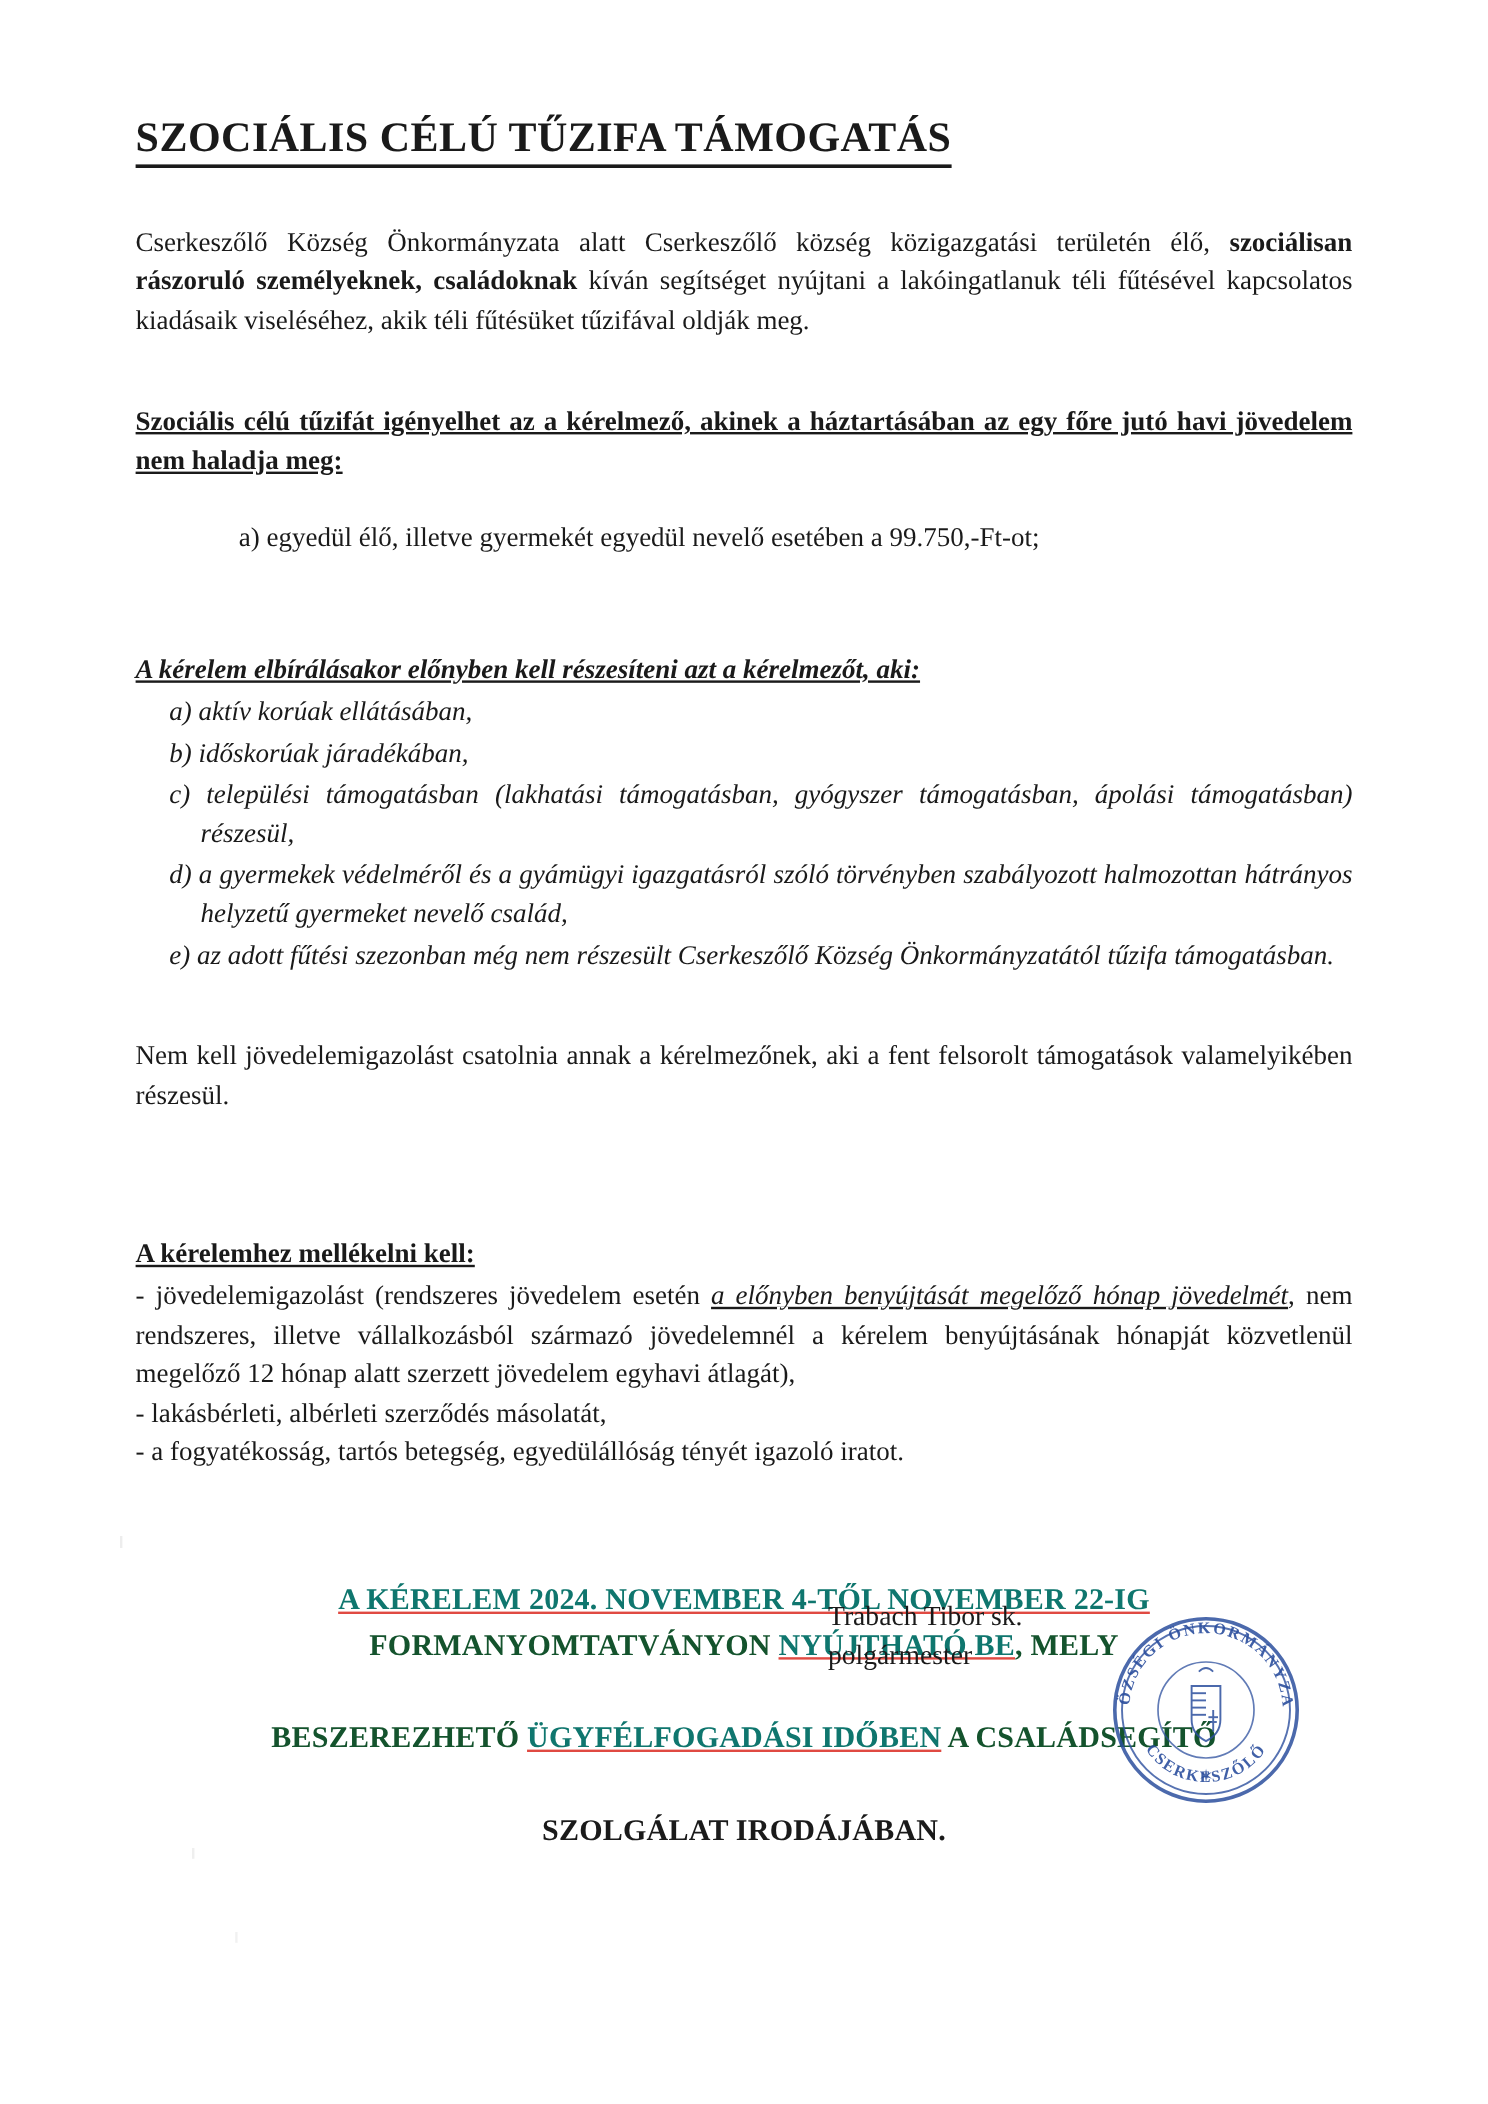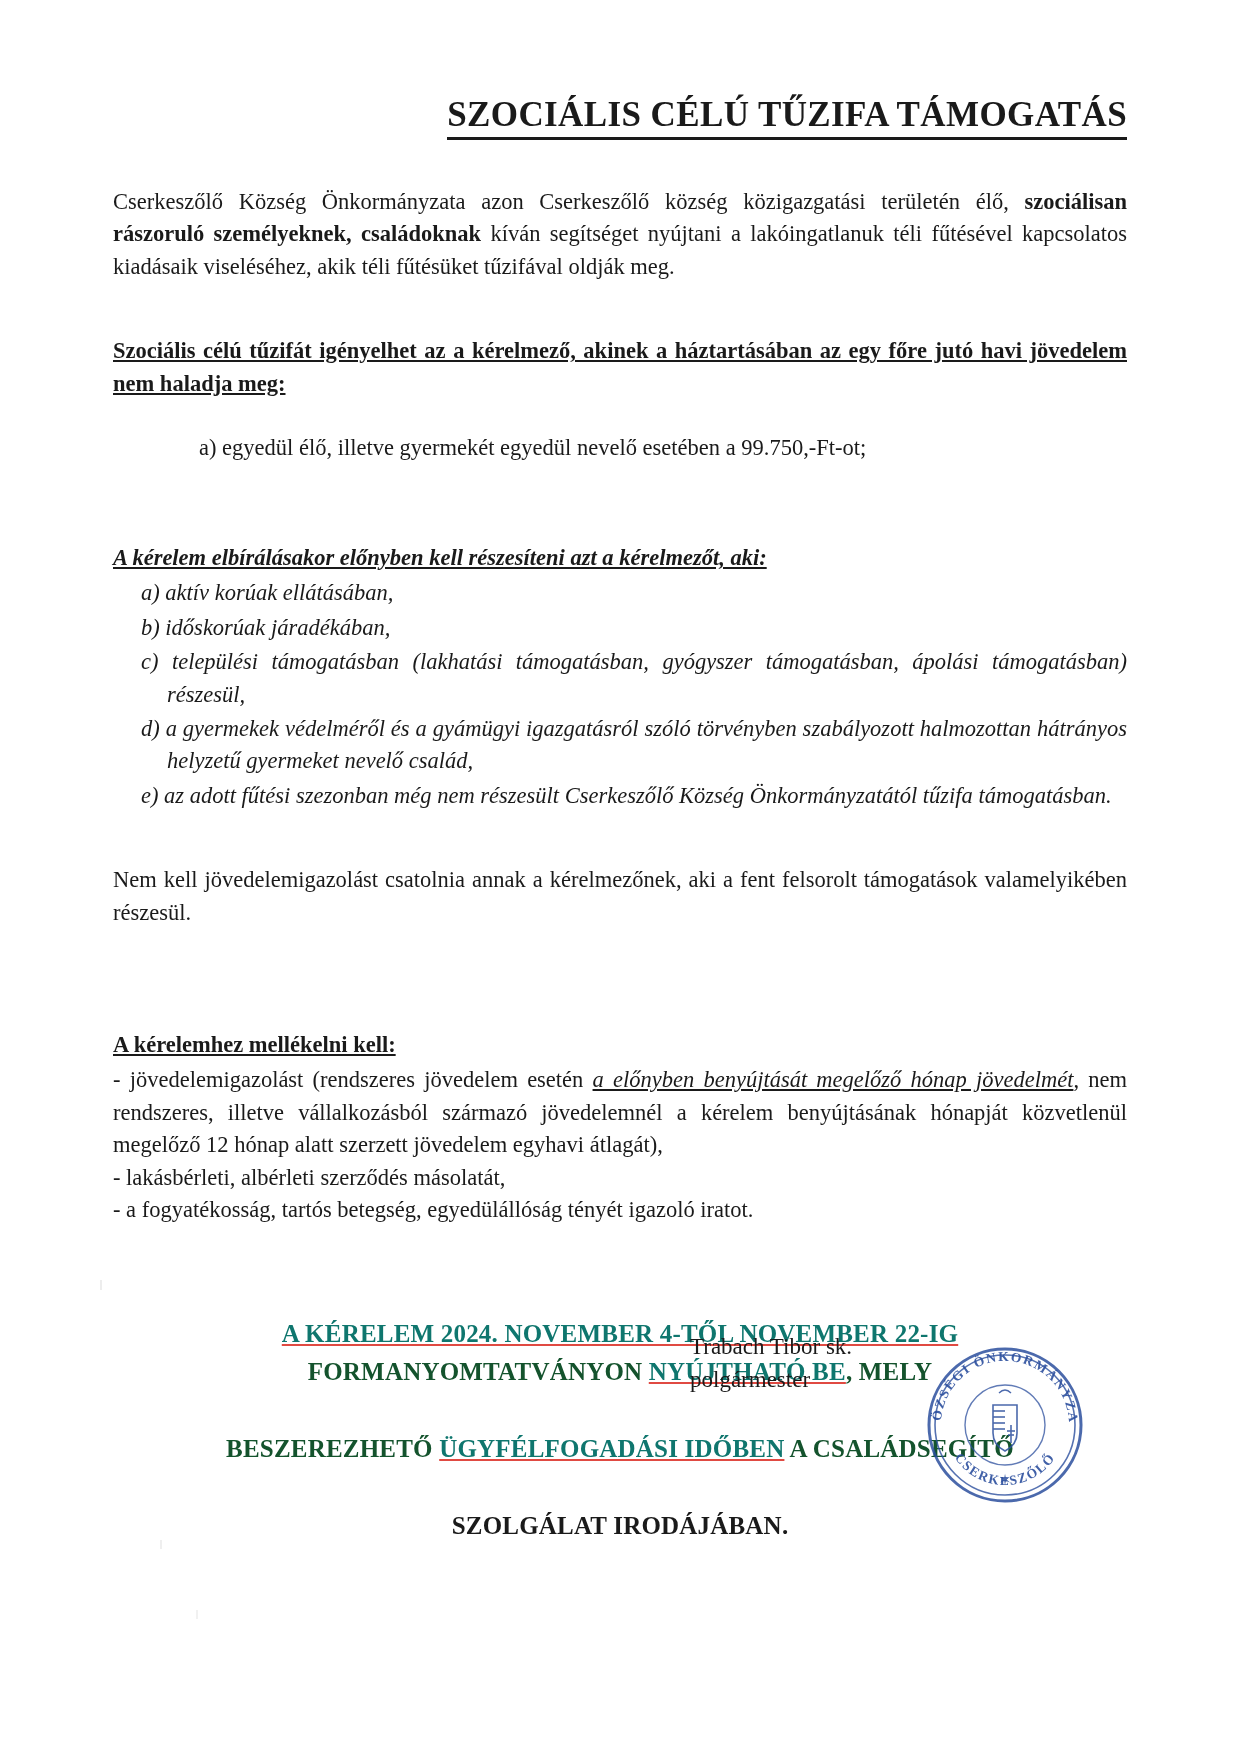--- a/index.html
+++ b/index.html
@@ -19,21 +19,21 @@
   }
   .content {
     position: absolute;
     left: 113px;
     top: 95px;
     width: 1014px;
   }
 
   
   .doc-title {
-    text-align: right;
+    text-align: left;
     font-size: 35px;
     font-weight: bold;
     letter-spacing: 0.4px;
     margin: 0 0 46px 0;
   }
   .doc-title span {
     border-bottom: 3px solid #1a1a1a;
     padding-bottom: 2px;
     display: inline-block;
   }
@@ -177,21 +177,21 @@
   <div class="scan-mark" style="left:100px;top:1280px;width:2px;height:10px;opacity:.45;"></div>
   <div class="scan-mark" style="left:160px;top:1540px;width:2px;height:9px;opacity:.4;"></div>
   <div class="scan-mark" style="left:196px;top:1610px;width:2px;height:9px;opacity:.35;"></div>
 
   <div class="content">
 
     <h1 class="doc-title">
       <span>SZOCIÁLIS CÉLÚ TŰZIFA TÁMOGATÁS</span>
     </h1>
 
-    <p class="body-par"><span>Cserkeszőlő Község Önkormányzata azon Cserkeszőlő község közigazgatási területén élő, </span><span class="b">szociálisan rászoruló személyeknek, családoknak</span><span> kíván segítséget nyújtani a lakóingatlanuk téli fűtésével kapcsolatos kiadásaik viseléséhez, akik téli fűtésüket tűzifával oldják meg.</span></p>
+    <p class="body-par"><span>Cserkeszőlő Község Önkormányzata alatt Cserkeszőlő község közigazgatási területén élő, </span><span class="b">szociálisan rászoruló személyeknek, családoknak</span><span> kíván segítséget nyújtani a lakóingatlanuk téli fűtésével kapcsolatos kiadásaik viseléséhez, akik téli fűtésüket tűzifával oldják meg.</span></p>
 
     <div class="spacer-md"></div>
 
     <p class="heading-u">Szociális célú tűzifát igényelhet az a kérelmező, akinek a háztartásában az egy főre jutó havi jövedelem nem haladja meg:</p>
 
     <ul class="income-list">
       <li>a) egyedül élő, illetve gyermekét egyedül nevelő esetében a 99.750,-Ft-ot;</li>
     </ul>
 
     <div class="spacer-xl"></div>

